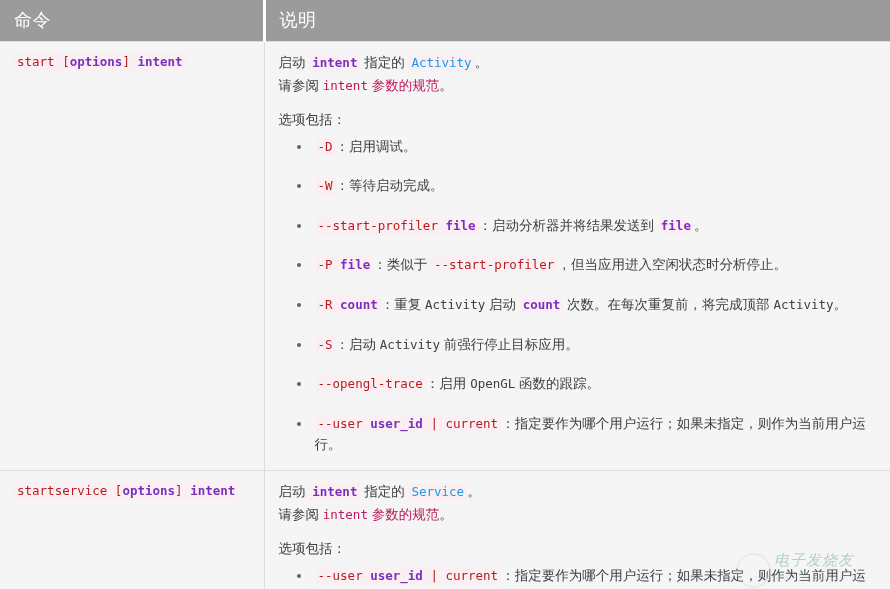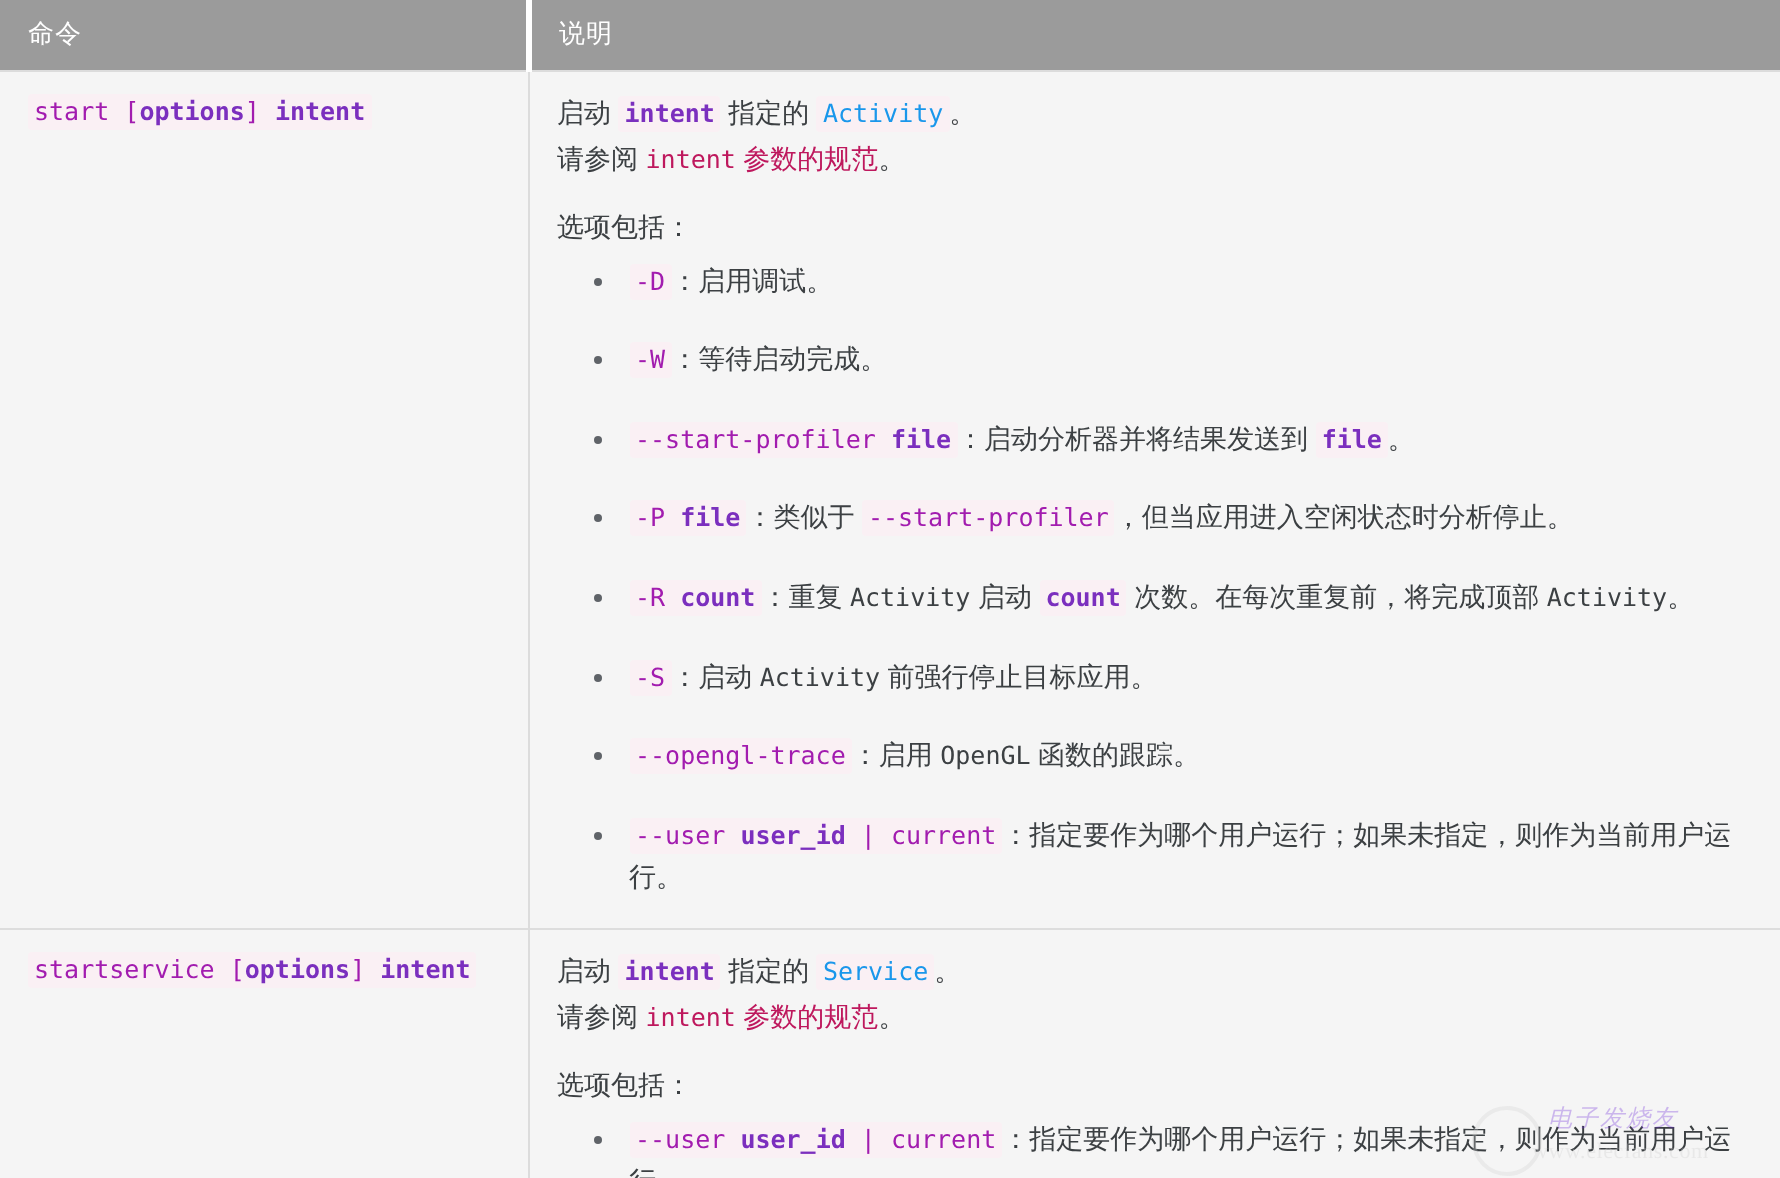--- a/index.html
+++ b/index.html
@@ -23,21 +23,21 @@
     background: #f5f5f5;
   }
 
   .doc-table col.c-cmd { width: 264px; }
   .doc-table col.c-desc { width: 626px; }
 
   thead th {
     background: #9b9b9b;
     color: #ffffff;
     font-weight: normal;
-    font-size: 13px;
+    font-size: 18px;
     text-align: left;
     padding: 8px 14px 9px 14px;
     border: none;
     vertical-align: middle;
     letter-spacing: 0.5px;
   }
   thead th.th-cmd { border-right: 3px solid #ffffff; }
 
   tbody td {
     vertical-align: top;
@@ -57,21 +57,21 @@
 
   
   code, .code {
     font-family: "DejaVu Sans Mono", "Liberation Mono", monospace;
     font-size: 12.5px;
     background: #faf0f4;
     padding: 1px 3px 2px 3px;
     border-radius: 2px;
     white-space: nowrap;
   }
-  .k   { color: #a21caf; }            
+  .k   { color: #b91c1c; }            
   .v   { color: #7b2fbe; font-weight: bold; } 
   .cls { color: #1a97eb; }            
   .plain-code {
     font-family: "DejaVu Sans Mono", "Liberation Mono", monospace;
     font-size: 12.5px;
     color: #3c4043;
     background: transparent;
     padding: 0;
   }
   a.doclink {
@@ -126,22 +126,22 @@
   .wm-ring {
     position: absolute;
     left: 2px; top: 2px;
     width: 31px; height: 31px;
     border: 2px solid #cfcfcf;
     border-radius: 50%;
   }
   .wm-cn {
     position: absolute;
     left: 40px; top: 0px;
-    font-size: 12px;
-    color: #6d28d9;
+    font-size: 15px;
+    color: #0f766e;
     font-style: italic;
     letter-spacing: 1px;
     white-space: nowrap;
   }
   .wm-url {
     position: absolute;
     left: 32px; top: 19px;
     font-size: 11px;
     color: #cdcdcd;
     letter-spacing: 0.3px;

